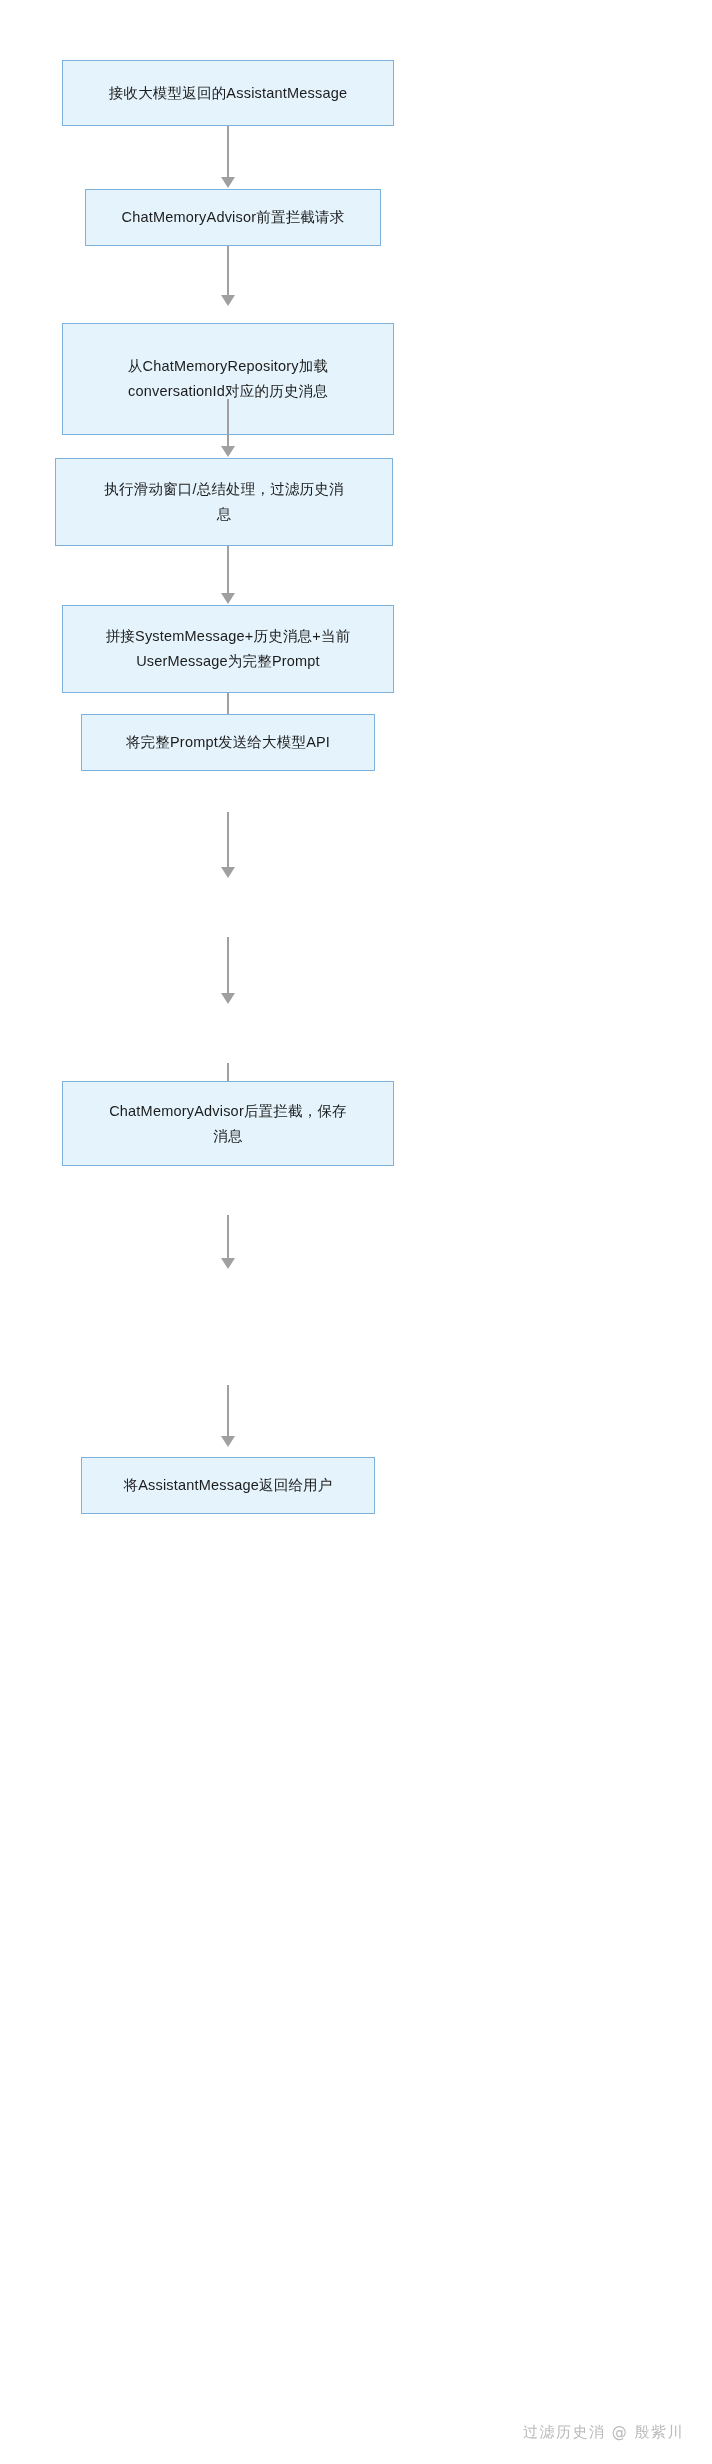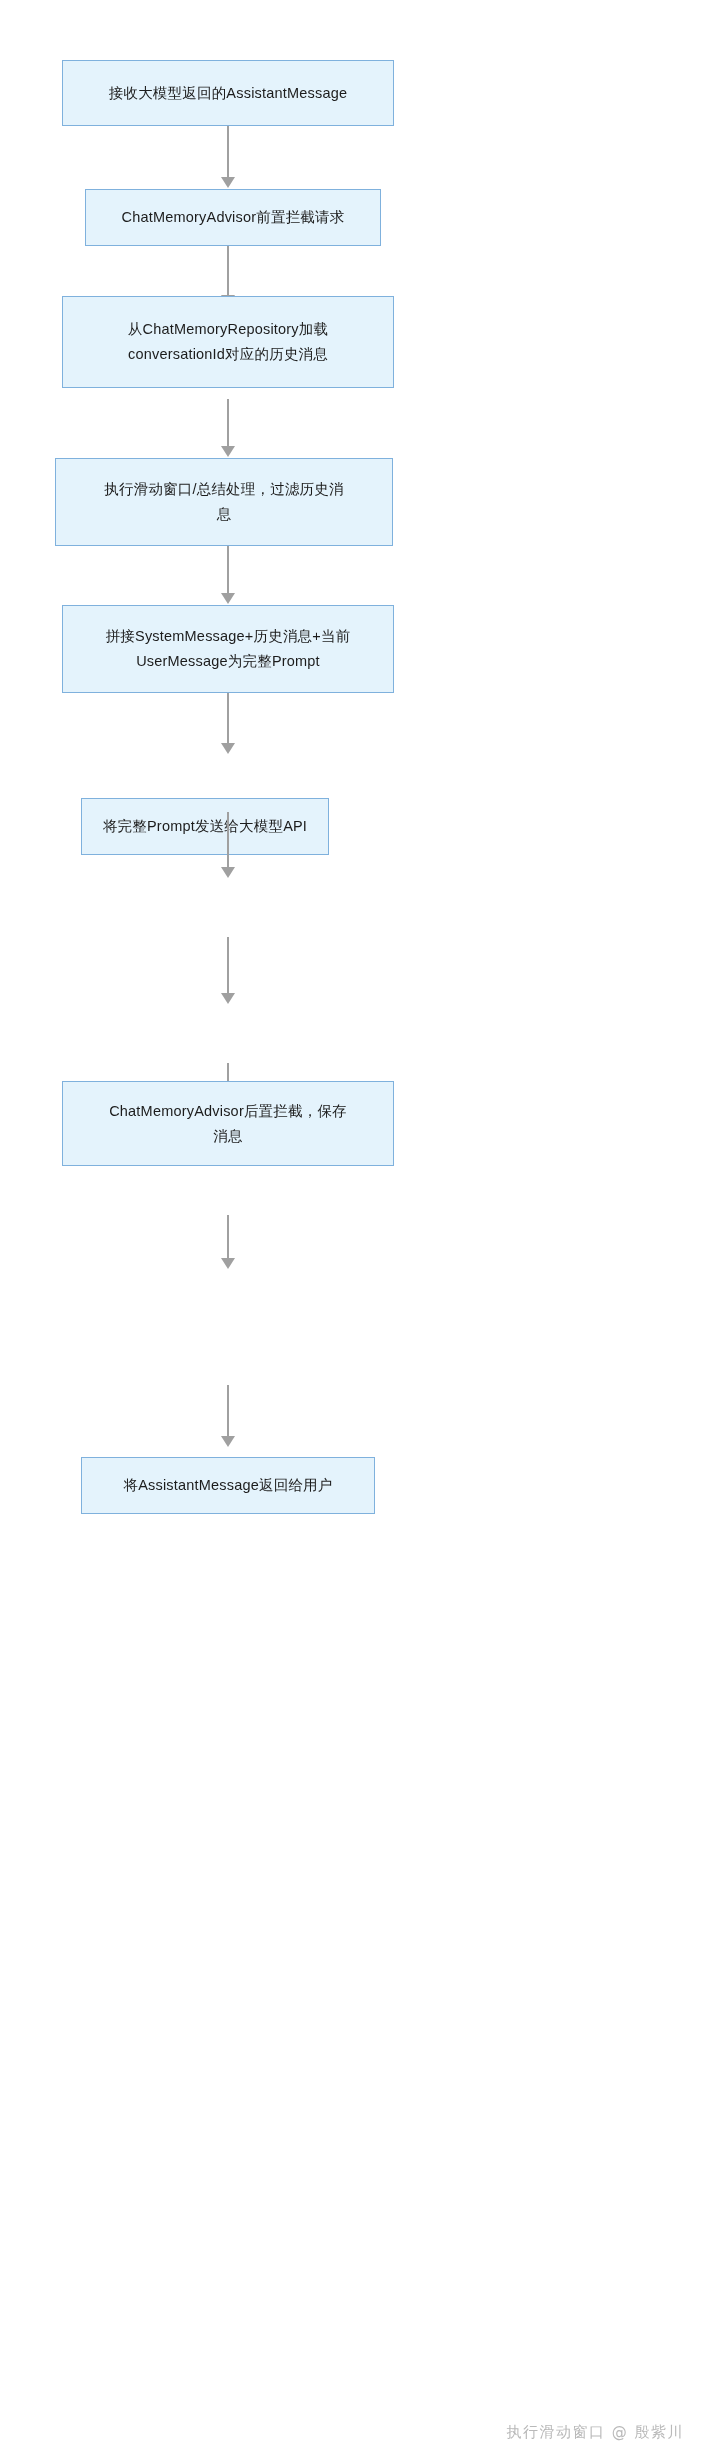--- a/index.html
+++ b/index.html
@@ -69,42 +69,42 @@
 <body>
 
 <div id="flowchart">
 
   <div class="flow-node" style="left:62px; top:60px; width:332px; height:66px;">接收大模型返回的AssistantMessage</div>
   <div class="flow-arrow" style="left:227px; top:126px; height:52px;"></div>
 
   <div class="flow-node" style="left:77px; top:189px; width:296px; height:57px;margin-left:8px;">ChatMemoryAdvisor前置拦截请求</div>
   <div class="flow-arrow" style="left:227px; top:246px; height:50px;"></div>
 
-  <div class="flow-node" style="left:62px; top:296px; width:332px; height:92px;">从ChatMemoryRepository加载
+  <div class="flow-node" style="left:62px; top:323px; width:332px; height:112px;">从ChatMemoryRepository加载
 conversationId对应的历史消息</div>
   <div class="flow-arrow" style="left:227px; top:399px; height:48px;"></div>
 
   <div class="flow-node" style="left:55px; top:458px; width:338px; height:88px;">执行滑动窗口/总结处理，过滤历史消
 息</div>
   <div class="flow-arrow" style="left:227px; top:546px; height:48px;"></div>
 
   <div class="flow-node" style="left:62px; top:605px; width:332px; height:88px;">拼接SystemMessage+历史消息+当前
 UserMessage为完整Prompt</div>
   <div class="flow-arrow" style="left:227px; top:693px; height:51px;"></div>
 
-  <div class="flow-node" style="left:81px; top:798px; width:248px; height:57px;">将完整Prompt发送给大模型API</div>
+  <div class="flow-node" style="left:81px; top:714px; width:294px; height:57px;">将完整Prompt发送给大模型API</div>
   <div class="flow-arrow" style="left:227px; top:812px; height:56px;"></div>
 
   <div class="flow-arrow" style="left:227px; top:937px; height:57px;"></div>
 
   <div class="flow-arrow" style="left:227px; top:1063px; height:56px;"></div>
 
   <div class="flow-node" style="left:62px; top:1081px; width:332px; height:85px;">ChatMemoryAdvisor后置拦截，保存
 消息</div>
   <div class="flow-arrow" style="left:227px; top:1215px; height:44px;"></div>
 
   <div class="flow-arrow" style="left:227px; top:1385px; height:52px;"></div>
 
   <div class="flow-node" style="left:81px; top:1448px; width:294px; height:57px;margin-top:9px;">将AssistantMessage返回给用户</div>
 
-  <div class="watermark">执行滑动窗口 @ 殷紫川</div>
+  <div class="watermark">过滤历史消 @ 殷紫川</div>
 
 </div>
 
 </body></html>

